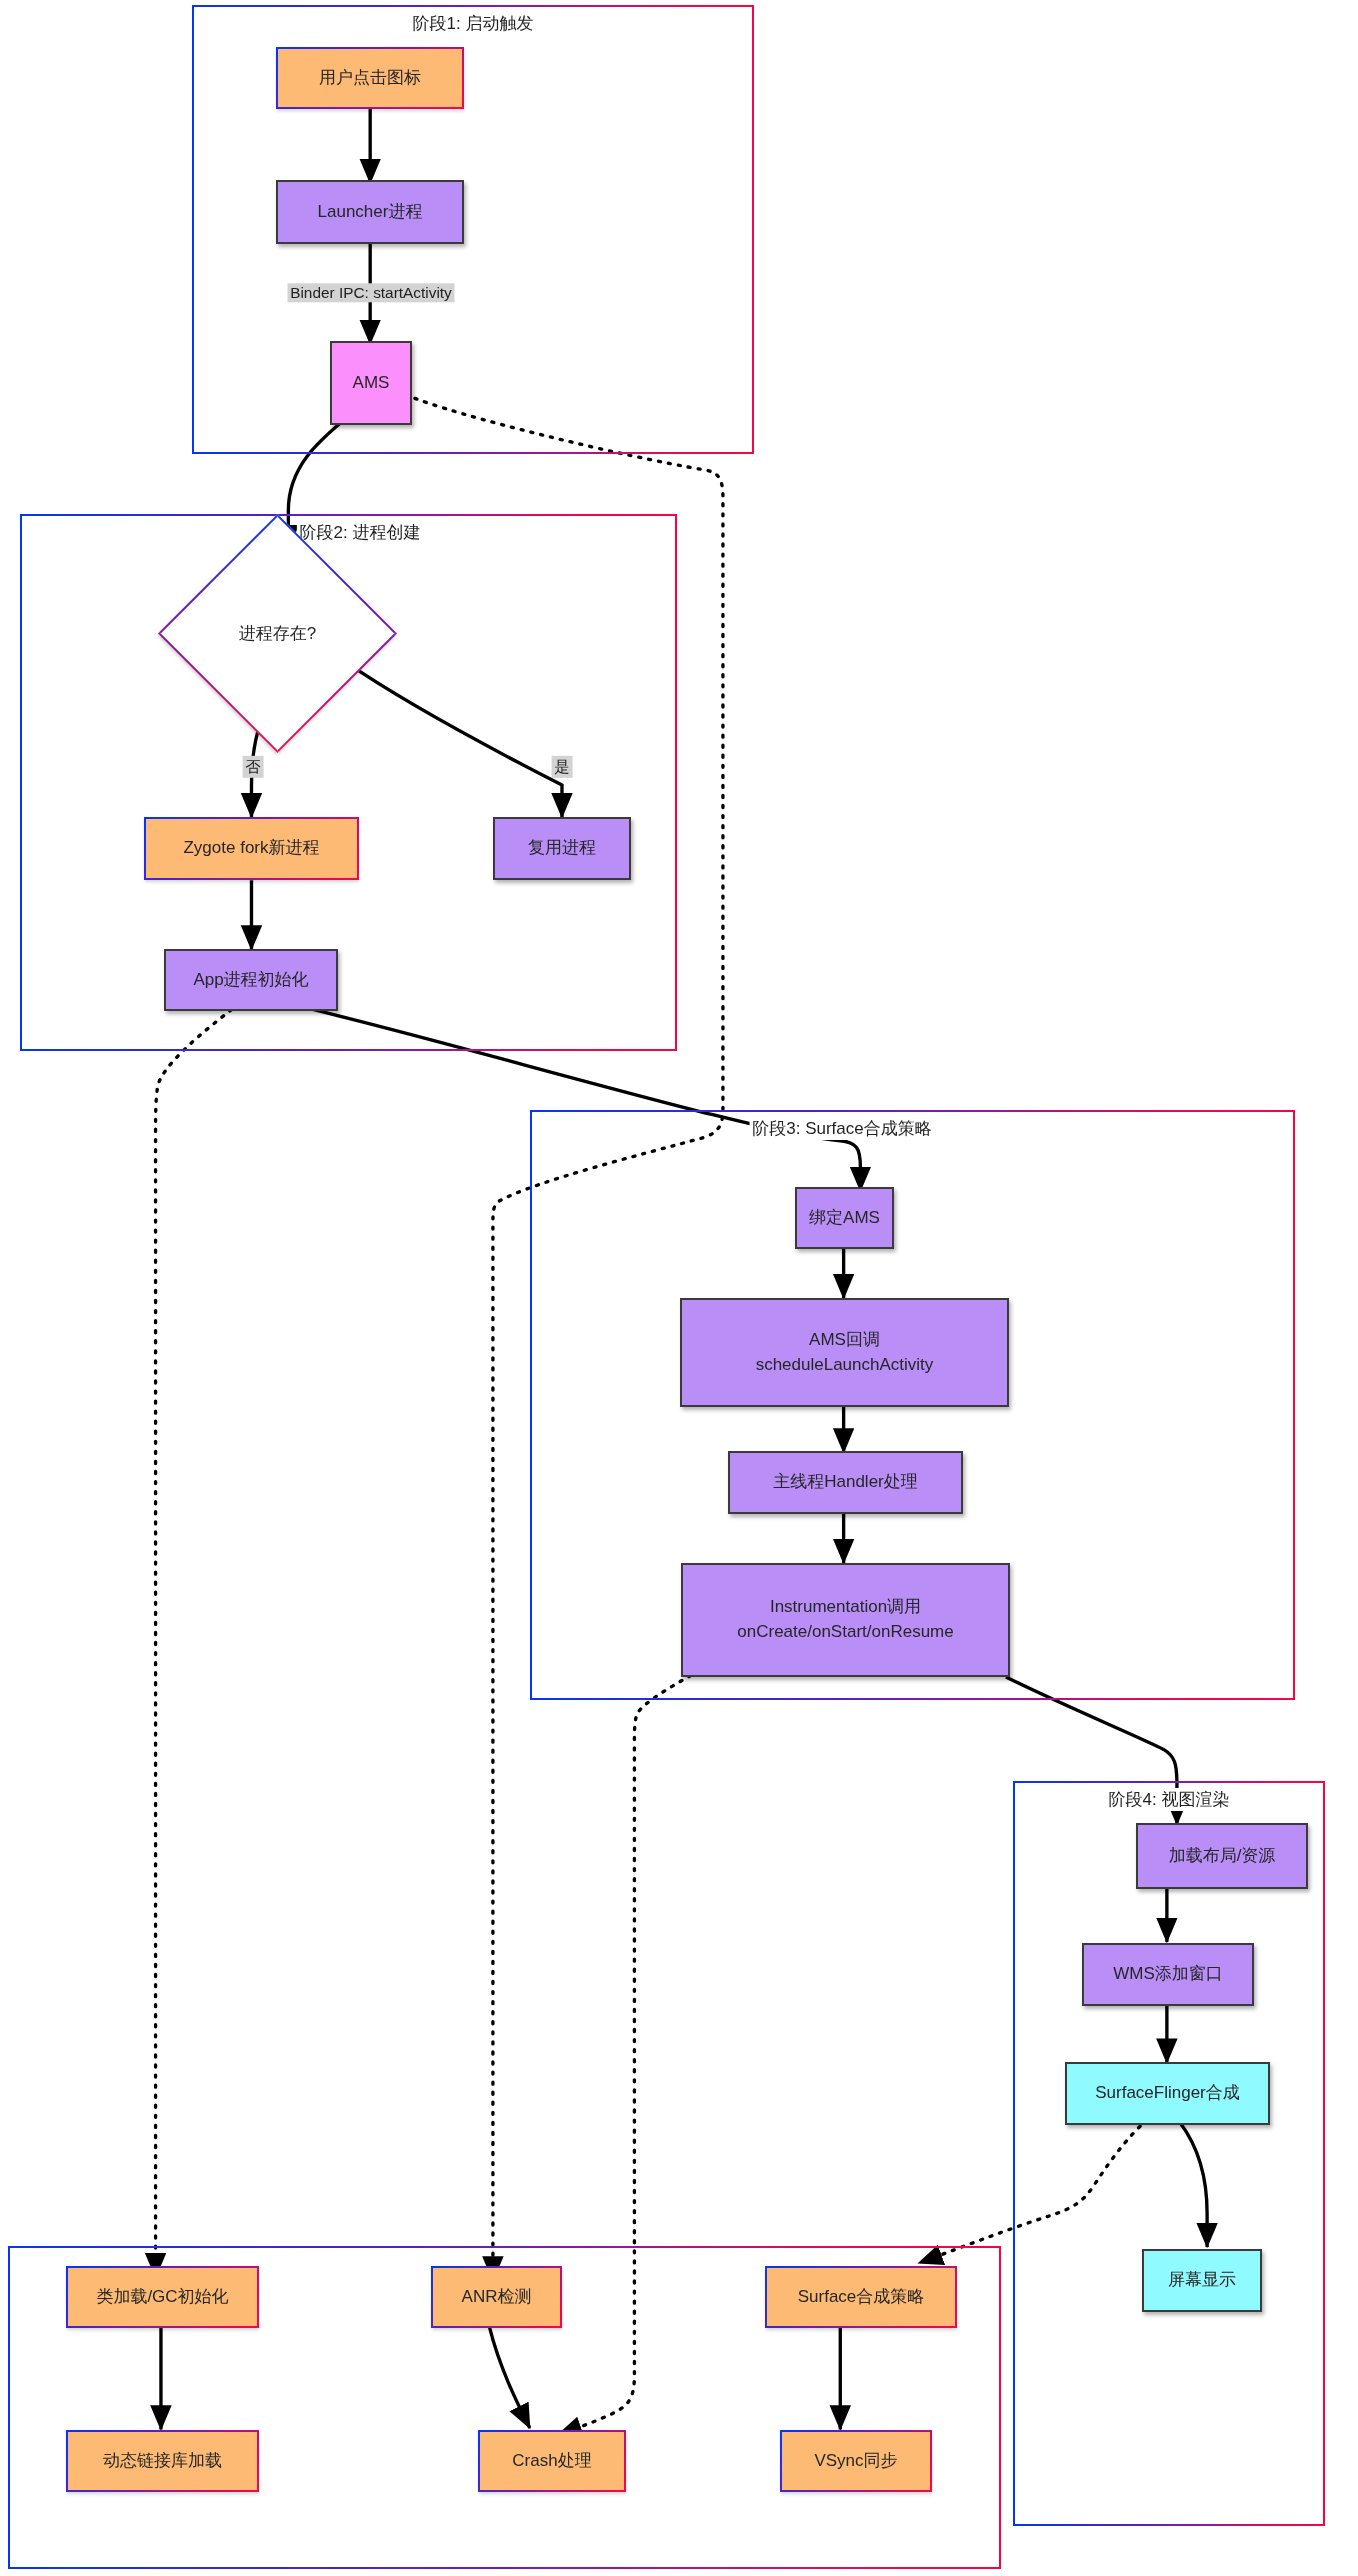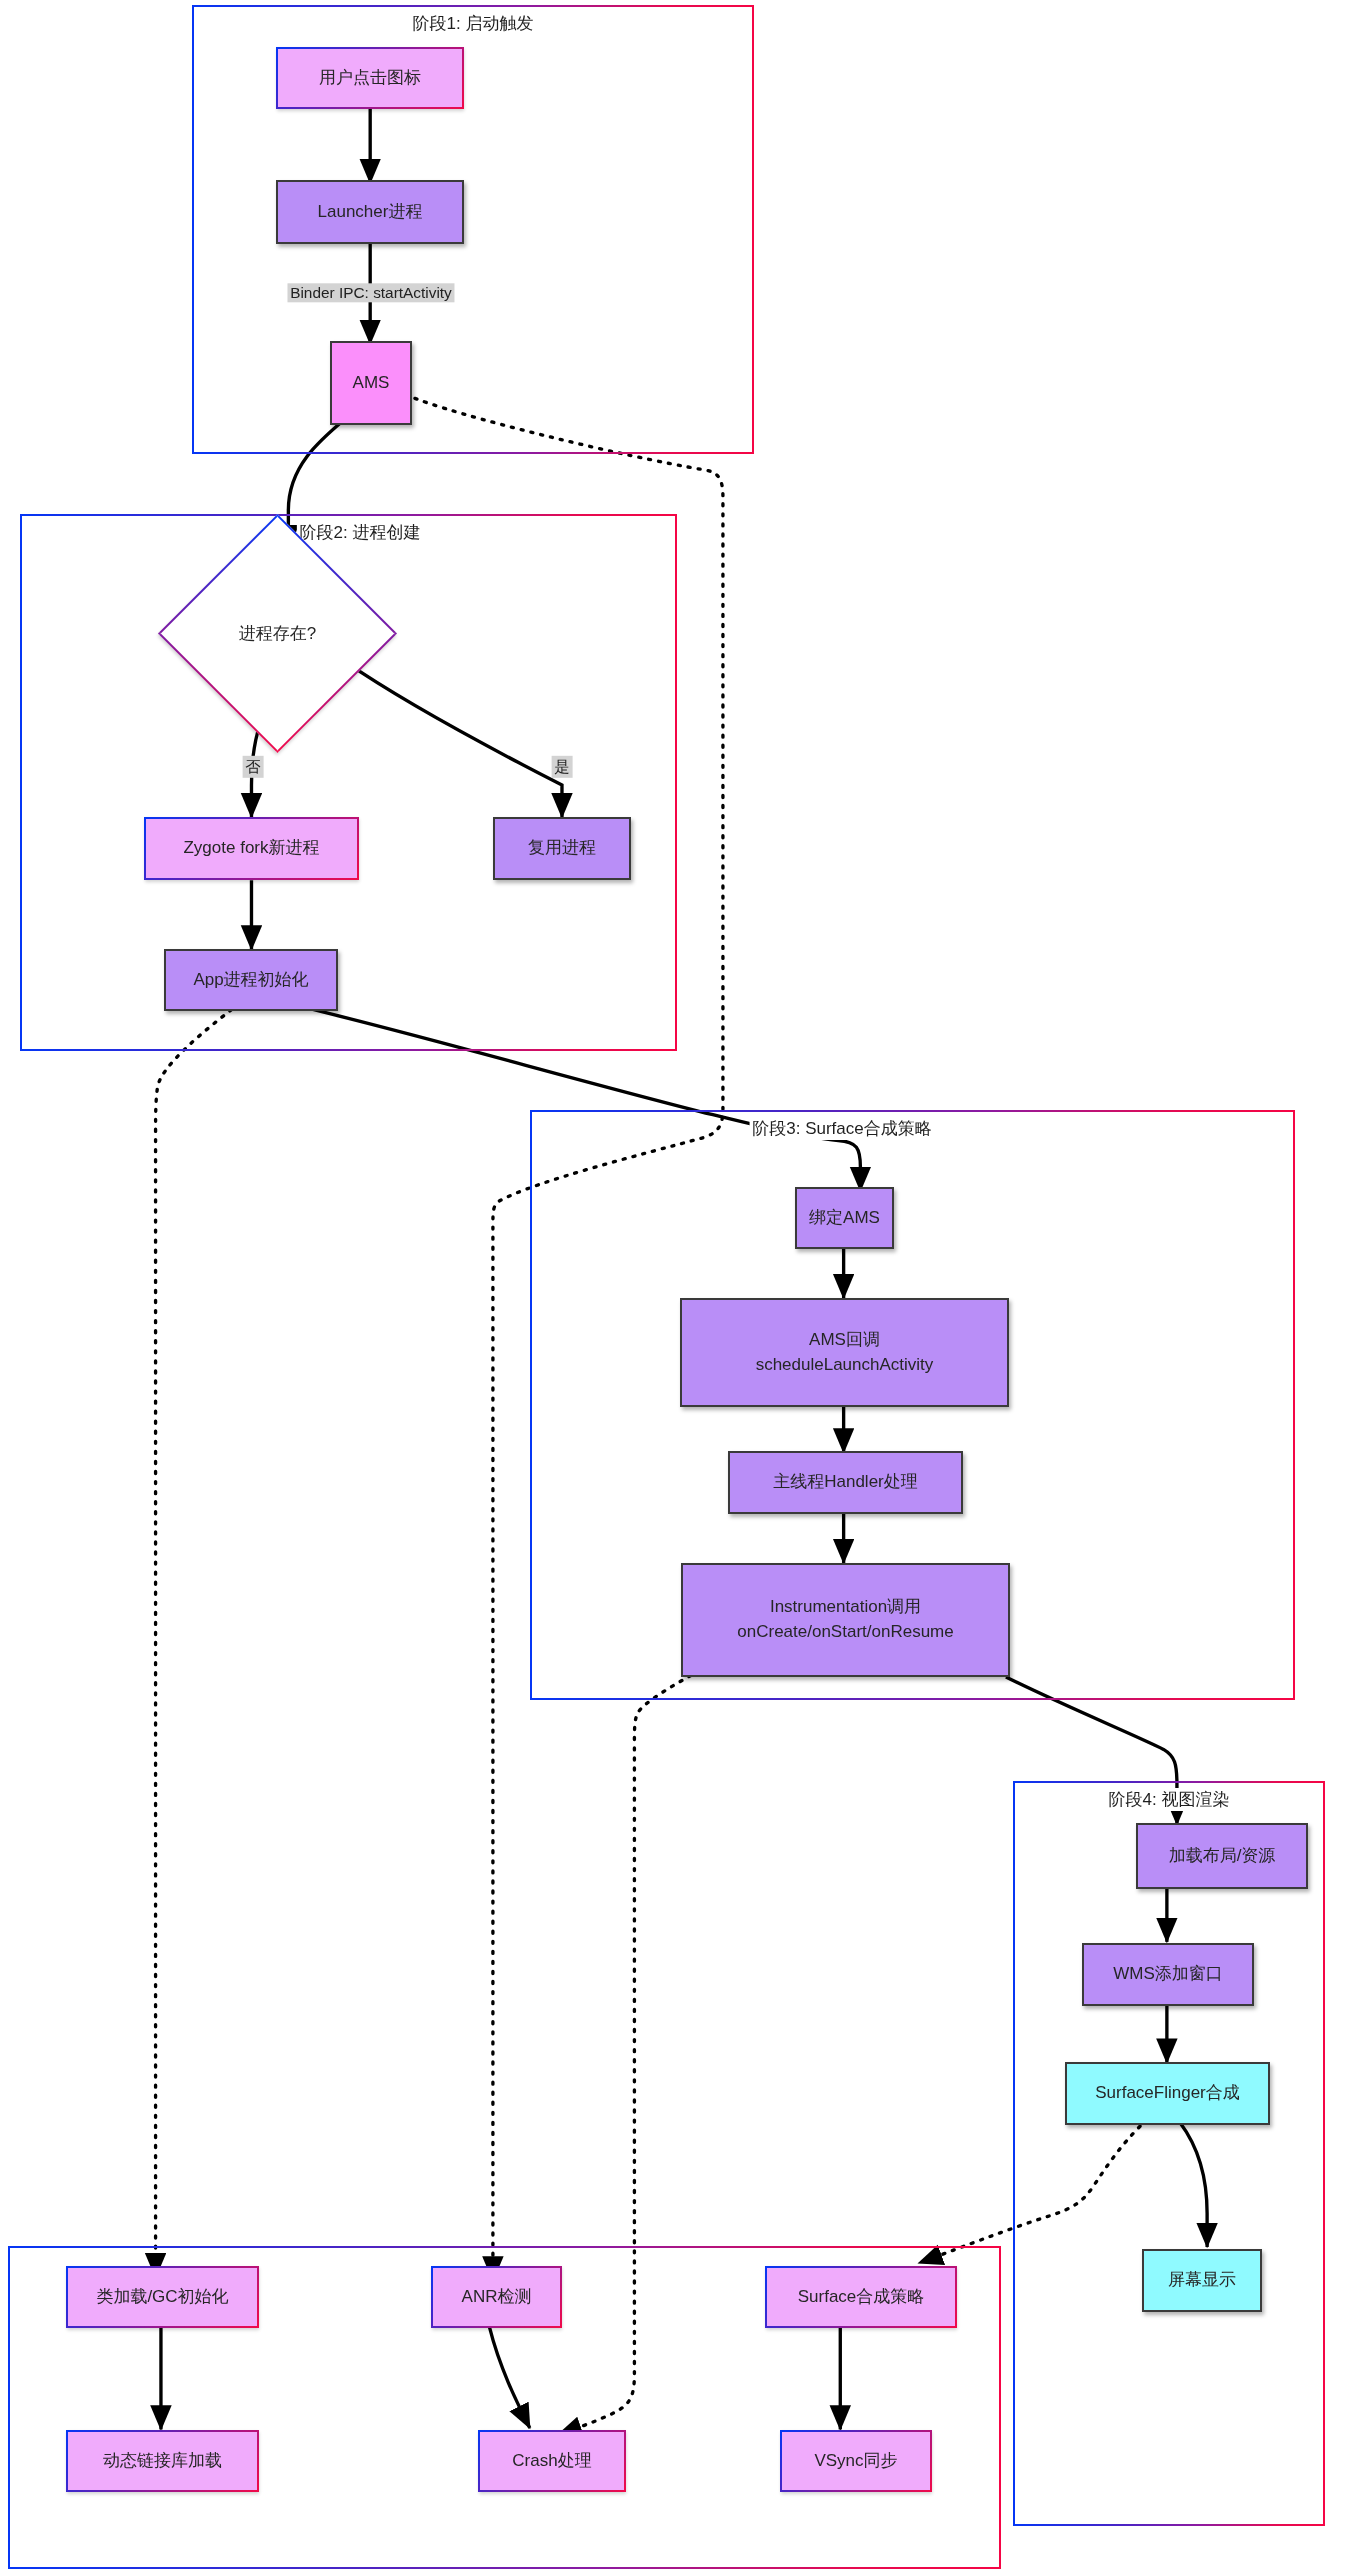--- a/index.html
+++ b/index.html
@@ -14,21 +14,21 @@
            background:rgba(255,255,255,0);}
   .cluster-title{position:absolute;transform:translateX(-50%);white-space:nowrap;
                  font-size:17px;color:#1f1f1f;background:#fff;padding:0 2.7px;}
 
   
   .node{position:absolute;box-sizing:border-box;display:flex;align-items:center;
         justify-content:center;text-align:center;font-size:17px;color:#262626;
         line-height:1.45;padding:2.7px 6.7px;}
 
   
-  .n-default{background:#f0abfc;border:2px solid transparent;
+  .n-default{background:#fdba74;border:2px solid transparent;
              border-image:linear-gradient(135deg,#0536f5 0%,#4a24c4 30%,#9a1691 60%,#f00a4a 100%) 1;
              box-shadow:1.3px 2px 3.4px rgba(0,0,0,.18);}
   
   .n-process{background:#b98ef7;border:2.7px solid #3a3a3a;box-shadow:2px 2.7px 4px rgba(0,0,0,.3);}
   
   .n-system{background:#fb8ffb;border:2.7px solid #3a3a3a;box-shadow:2px 2.7px 4px rgba(0,0,0,.3);}
   
   .n-render{background:#8ffaff;border:2.7px solid #3a3a3a;box-shadow:2px 2.7px 4px rgba(0,0,0,.3);}
 
   

